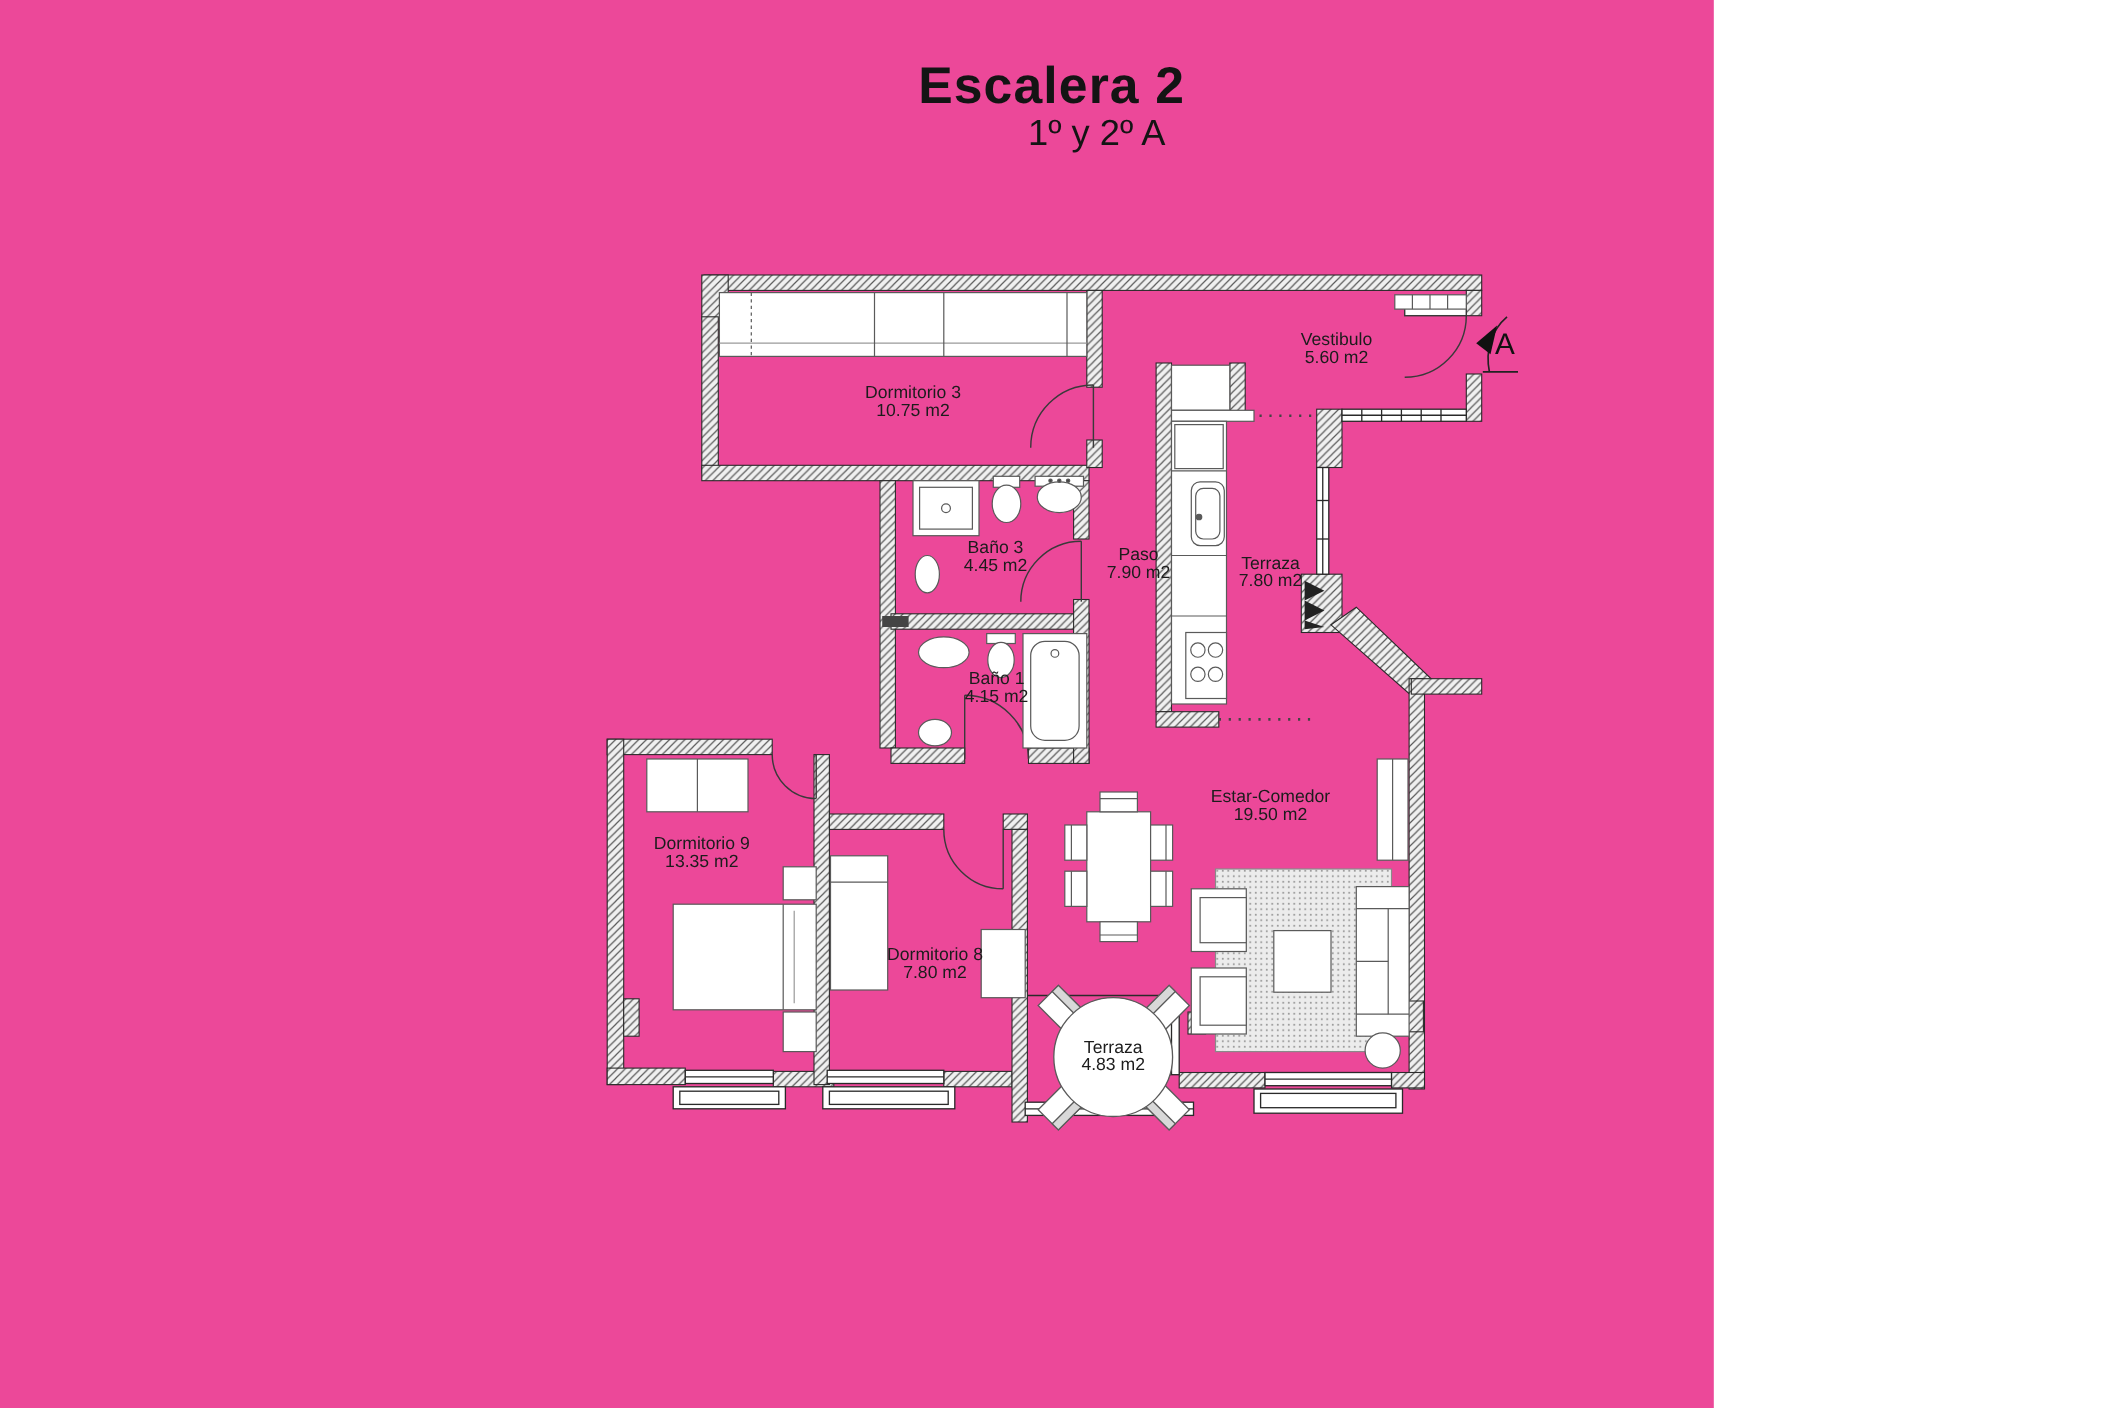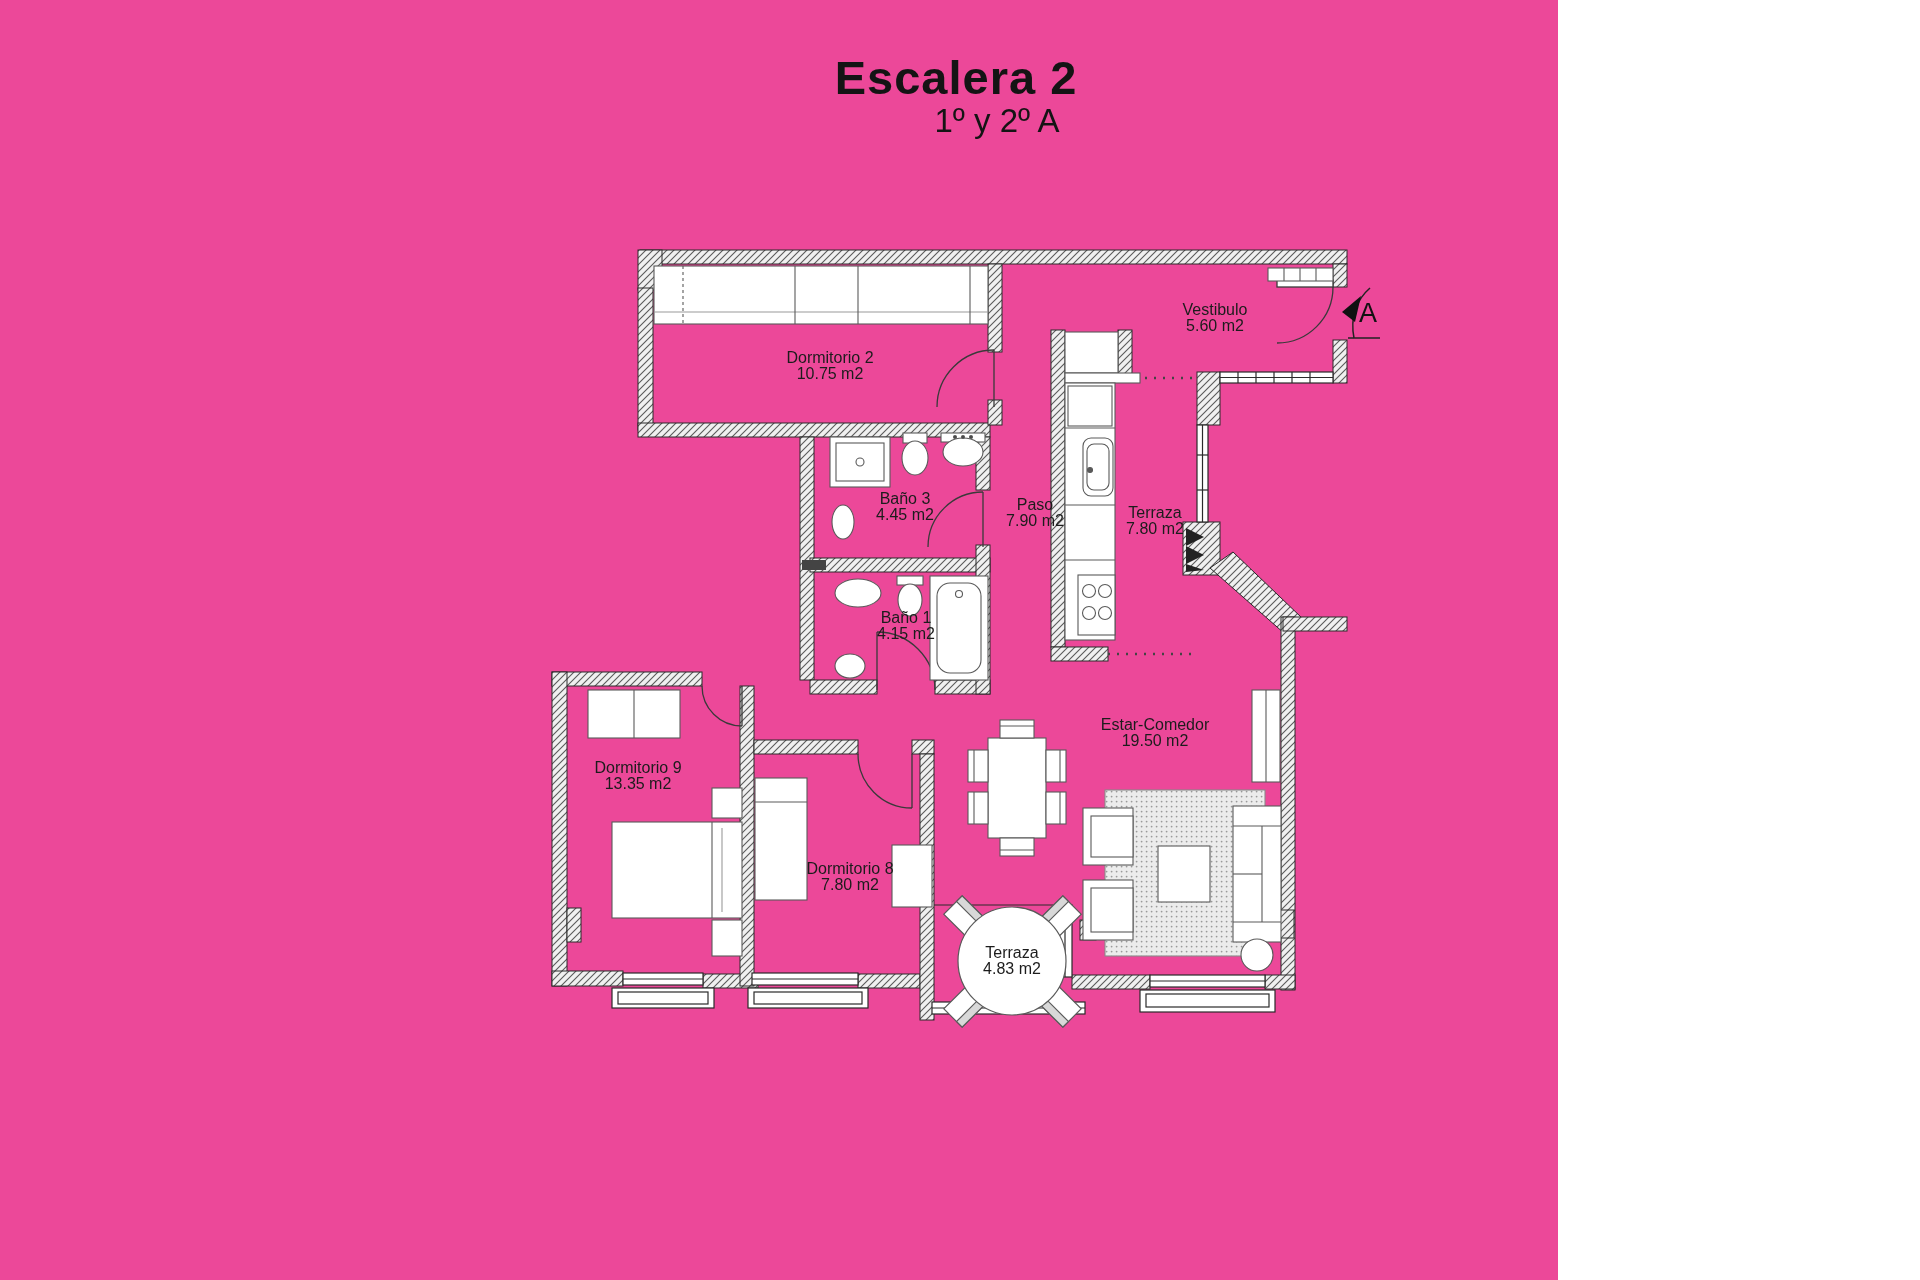--- a/index.html
+++ b/index.html
@@ -294,21 +294,21 @@
     </g>
 
     <g>
       <path d="M 1370,288 C 1356,300 1350,318 1354,338" fill="none" stroke="#222" stroke-width="1.5"></path>
       <polygon points="1342,312 1361,296 1355,322" fill="#111"></polygon>
       <line x1="1348" y1="338" x2="1380" y2="338" stroke="#222" stroke-width="1.5"></line>
     </g>
   </svg>
 
   <div class="room-label" style="left:830px;top:366px">
-    <span>Dormitorio 2</span><br>
+    <span>Dormitorio 3</span><br>
     <span>10.75 m2</span>
   </div>
   <div class="room-label" style="left:1215px;top:318px">
     <span>Vestibulo</span><br>
     <span>5.60 m2</span>
   </div>
   <div class="room-label" style="left:905px;top:507px">
     <span>Baño 3</span><br>
     <span>4.45 m2</span>
   </div>

